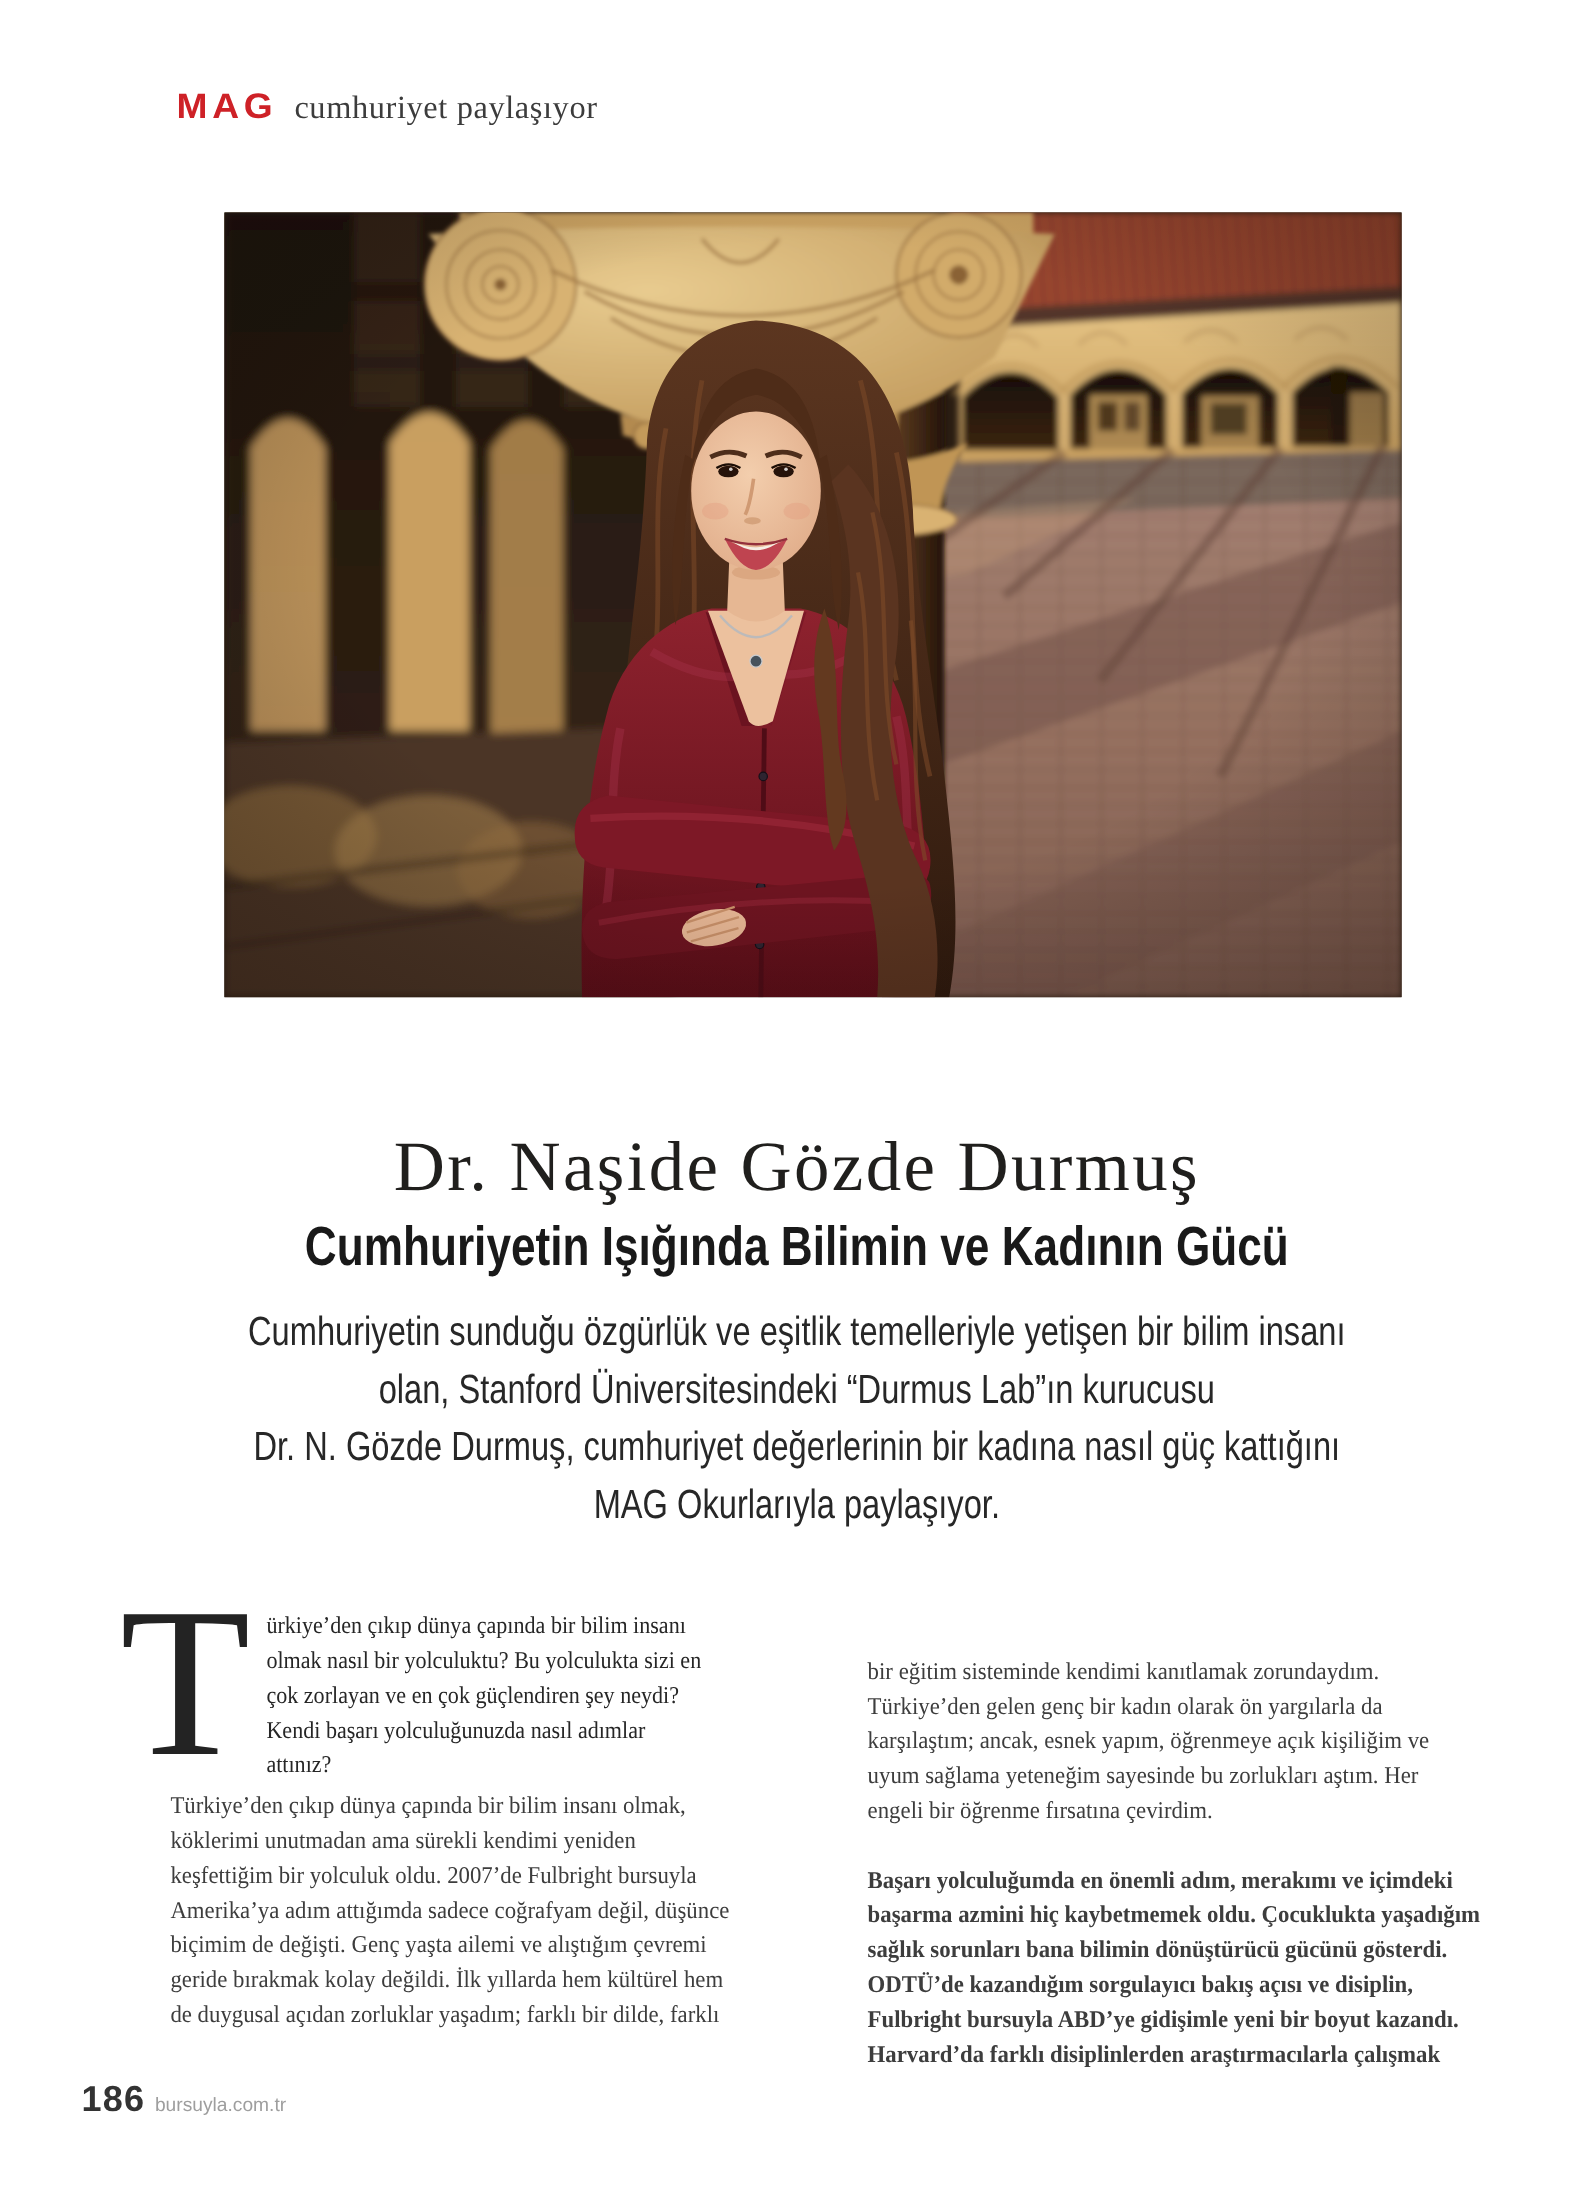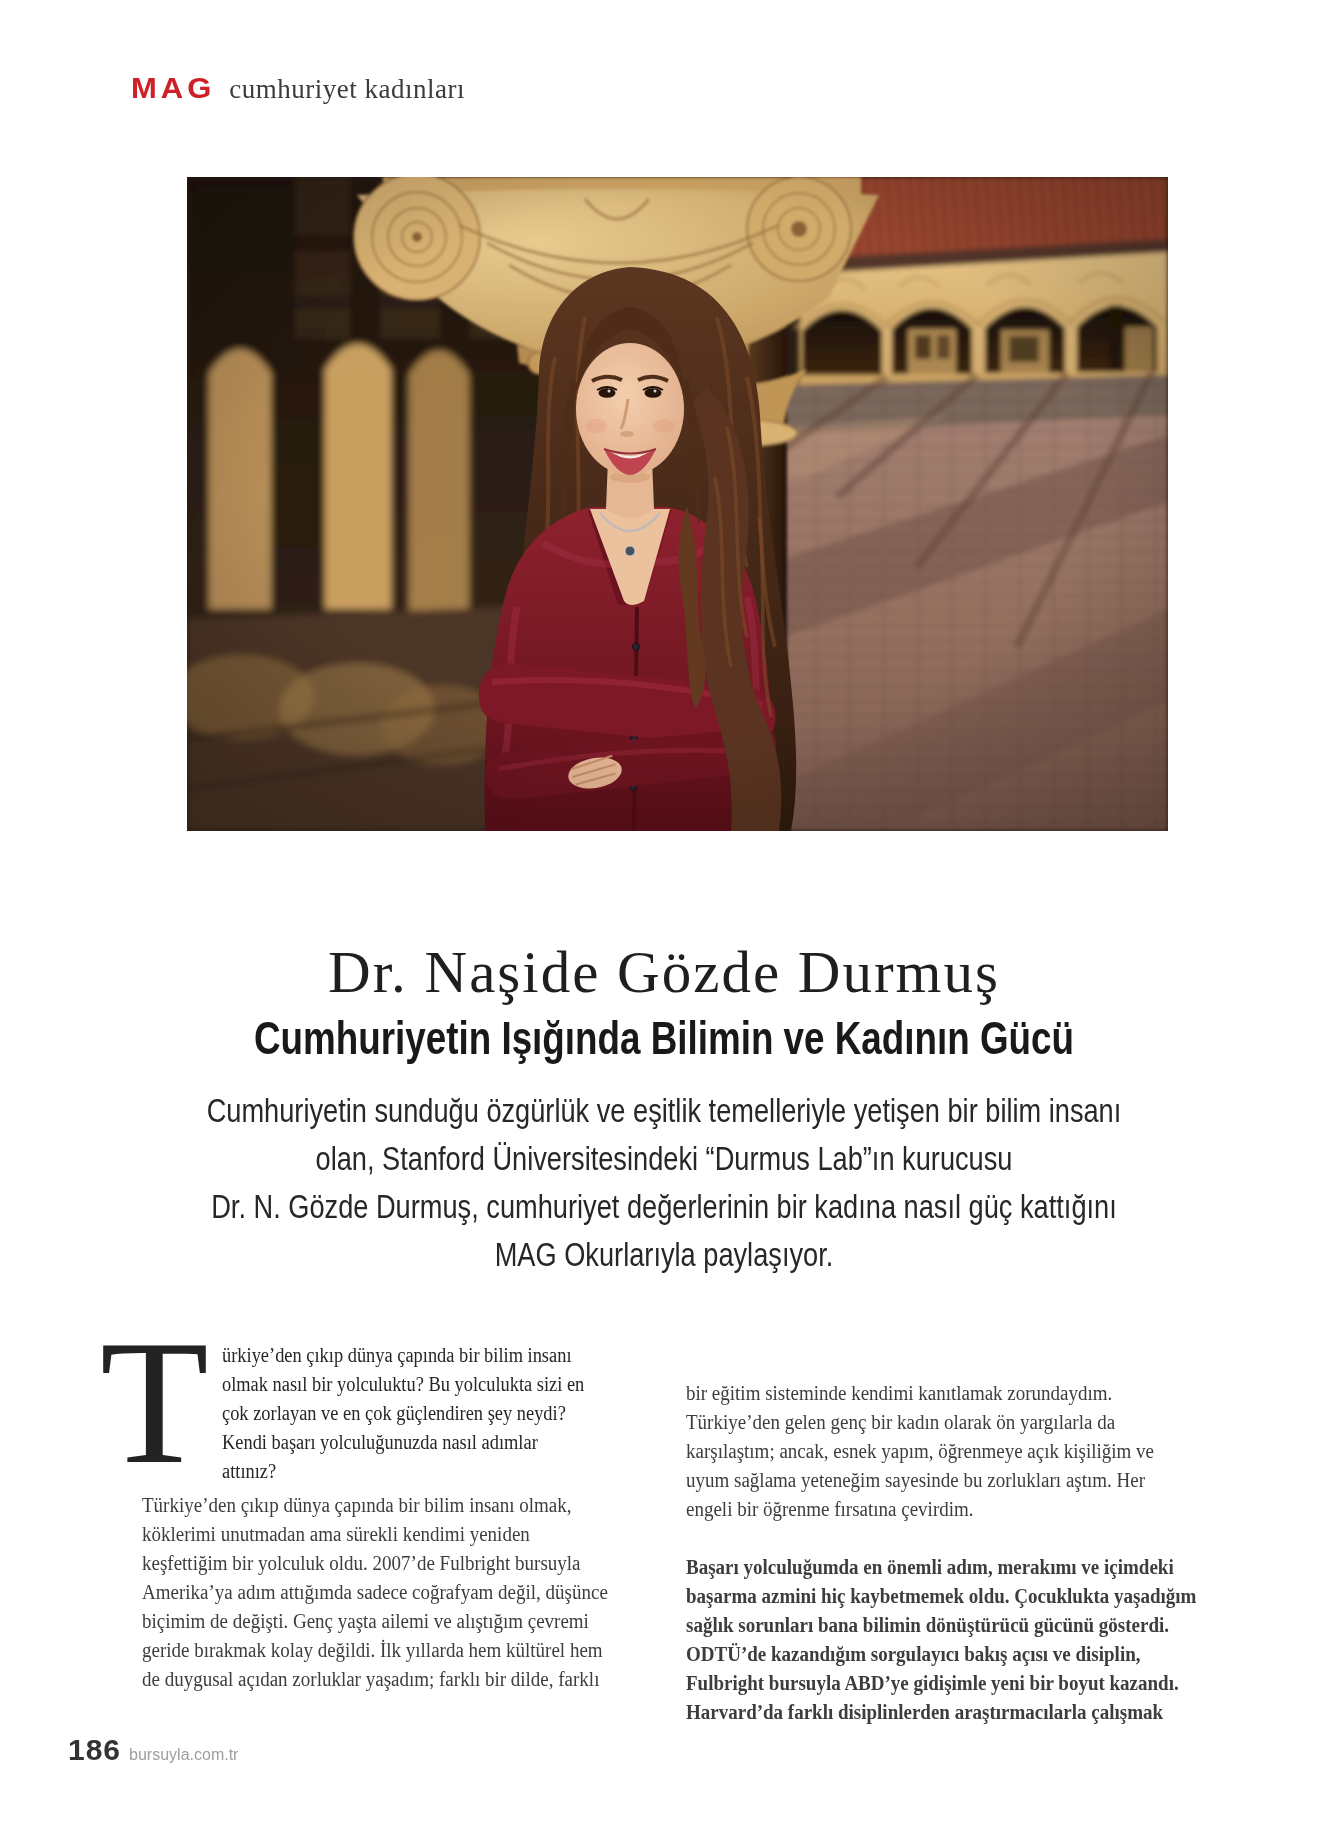--- a/index.html
+++ b/index.html
@@ -1,20 +1,20 @@
 <!DOCTYPE html>
 <html style="--brand: #CE2127;"><head>
 <meta charset="utf-8">
 <style>
   html,body{margin:0;padding:0;background:#ffffff;}
   .page{position:relative;width:1328px;height:1830px;margin:0 auto;background:#fff;
         font-family:"Liberation Serif", serif;overflow:hidden;}
 
   
-  .header{position:absolute;left:131px;top:70px;display:flex;align-items:baseline;}
+  .header{position:absolute;left:147px;top:70px;display:flex;align-items:baseline;}
   .logo{font-family:"Liberation Sans", sans-serif;font-weight:bold;font-size:31px;
         letter-spacing:4px;color:var(--brand,#CE2127);transform:scaleY(.95);transform-origin:0 100%;}
   .section-title{font-size:27px;color:#3c3c3c;margin-left:14px;letter-spacing:.5px;}
 
   
   .photo{position:absolute;left:187px;top:177px;width:981px;height:654px;background:#2a1d12;}
   .photo svg{display:block;}
 
   
   .hero{position:absolute;left:0;top:901px;width:1328px;text-align:center;margin-top:40px;}
@@ -26,37 +26,37 @@
         color:#272727;transform:scaleX(.8);white-space:nowrap;}
 
   
   .col-left{position:absolute;left:102px;top:1341px;width:545px;}
   .dropcap{position:absolute;left:-2px;top:-6px;font-size:178px;line-height:134px;color:#232323;}
   .question{margin-left:120px;font-weight:normal;color:#262626;}
   .q-line{font-size:20px;line-height:29px;white-space:nowrap;transform:scaleX(.92);transform-origin:0 50%;}
   .para{color:#3d3d3d;}
   .col-left .para{margin-left:40px;margin-top:5px;}
   .p-line{font-size:20px;line-height:29px;white-space:nowrap;transform:scaleX(.95);transform-origin:0 50%;}
-  .col-right{position:absolute;left:686px;top:1379px;width:570px;}
+  .col-right{position:absolute;left:723px;top:1379px;width:570px;}
   .col-right .para2{margin-top:29px;font-weight:bold;}
 
   
   .footer{position:absolute;left:68px;top:1733px;display:flex;align-items:baseline;
         font-family:"Liberation Sans", sans-serif;}
   .page-number{font-size:30px;font-weight:bold;color:#333;letter-spacing:1px;}
   .site{font-size:16px;color:#9e9e9e;margin-left:8px;}
 </style>
 </head>
 <body>
 
 <div class="page">
 
   <div class="header">
     <span class="logo">MAG</span>
-    <span class="section-title">cumhuriyet kadınları</span>
+    <span class="section-title">cumhuriyet paylaşıyor</span>
   </div>
 
   <div class="photo">
     <svg width="981" height="654" viewBox="0 0 981 654" role="img" aria-label="Dr. N. Gözde Durmuş portre fotoğrafı — kırmızı bluz, taş sütunlu üniversite avlusu">
       <defs>
         <linearGradient id="gWall" x1="0" y1="0" x2="0" y2="1">
           <stop offset="0" stop-color="#1a110a"></stop>
             <stop offset="1" stop-color="#3f2d1e"></stop>
         </linearGradient>
         <linearGradient id="gPlaza" x1="0" y1="0" x2="0" y2="1">

